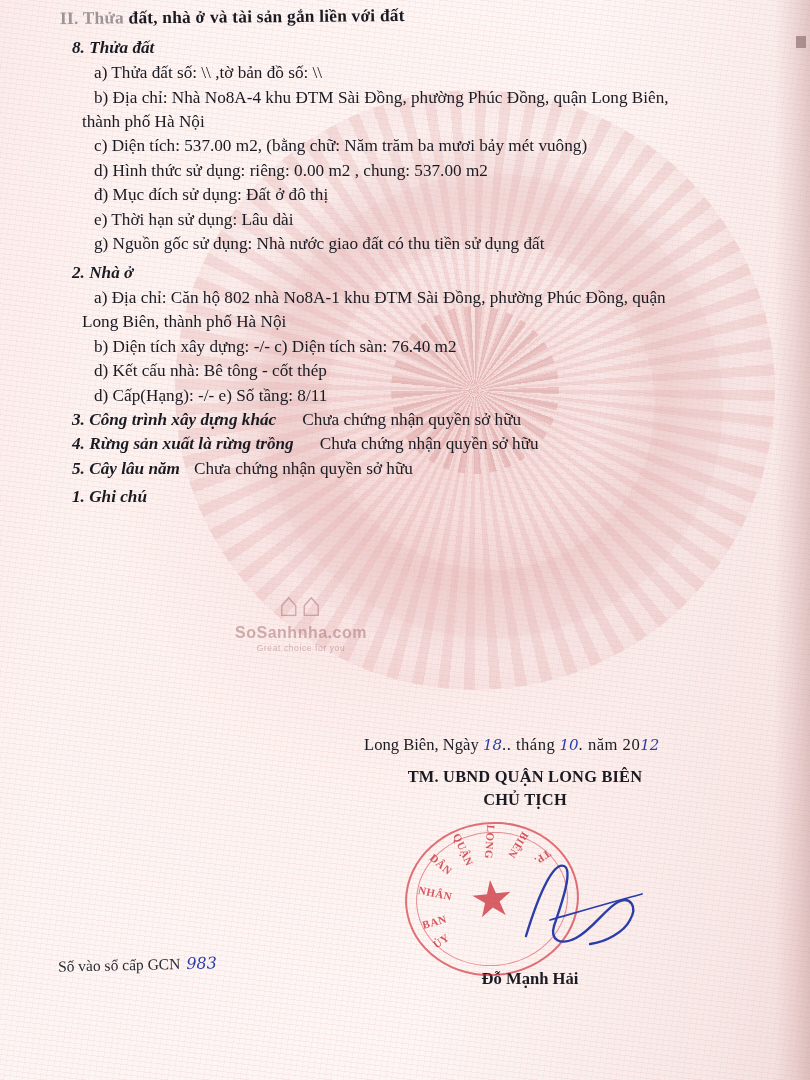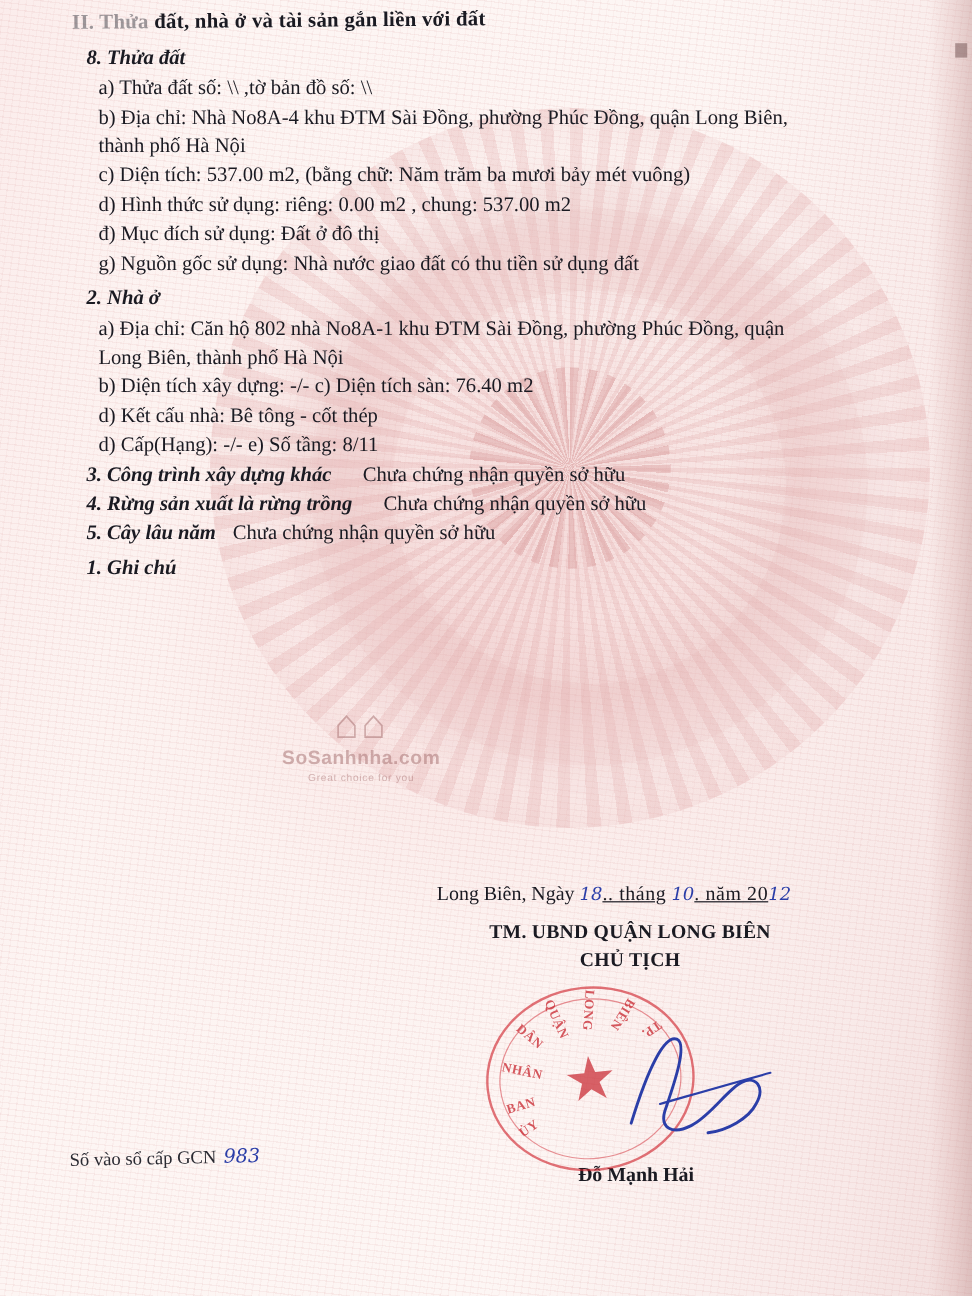--- a/index.html
+++ b/index.html
@@ -124,21 +124,21 @@
   .title-line .faded {
     color: rgba(40,40,48,0.45);
   }
   .sec-head {
     font-weight: bold;
     font-style: italic;
     margin: 4px 0 1px 12px;
     font-size: 17.2px;
   }
   .ln {
-    margin-left: 22px;
+    margin-left: 34px;
     white-space: nowrap;
   }
   .ln.cont {
     margin-left: 22px;
   }
   .row-flex {
     display: flex;
     margin-left: 12px;
     align-items: baseline;
   }
@@ -167,21 +167,21 @@
     white-space: nowrap;
     text-align: left;
     margin-left: 4px;
   }
   .hand {
     font-family: "DejaVu Serif", serif;
     font-style: italic;
     color: #2b3ea8;
     font-size: 15px;
   }
-  .dots { letter-spacing: .5px; text-decoration: underline; }
+  .dots { letter-spacing: .5px; }
   .sign .org {
     font-weight: bold;
     margin-top: 12px;
     font-size: 16.4px;
     letter-spacing: .2px;
     white-space: nowrap;
   }
   .sign .role {
     font-weight: bold;
     margin-top: 3px;
@@ -318,20 +318,21 @@
       <span class="faded">II. Thửa</span><span> đất, nhà ở và tài sản gắn liền với đất</span>
     </div>
 
     <div class="sec-head">8. Thửa đất</div>
     <div class="ln">a) Thửa đất số: \\ ,tờ bản đồ số: \\</div>
     <div class="ln">b) Địa chỉ: Nhà No8A-4 khu ĐTM Sài Đồng, phường Phúc Đồng, quận Long Biên,</div>
     <div class="ln cont">thành phố Hà Nội</div>
     <div class="ln">c) Diện tích: 537.00  m2, (bằng chữ: Năm trăm ba mươi bảy mét vuông)</div>
     <div class="ln">d) Hình thức sử dụng: riêng: 0.00  m2 , chung: 537.00  m2</div>
     <div class="ln">đ) Mục đích sử dụng: Đất ở đô thị</div>
+    <div class="ln">e) Thời hạn sử dụng: Lâu dài</div>
     <div class="ln">g) Nguồn gốc sử dụng: Nhà nước giao đất có thu tiền sử dụng đất</div>
 
     <div class="sec-head">2. Nhà ở</div>
     <div class="ln">a) Địa chỉ: Căn hộ 802 nhà No8A-1 khu ĐTM Sài Đồng, phường Phúc Đồng, quận</div>
     <div class="ln cont">Long Biên, thành phố Hà Nội</div>
     <div class="ln">b) Diện tích xây dựng: -/-   c) Diện tích sàn: 76.40  m2</div>
     <div class="ln">d) Kết cấu nhà: Bê tông - cốt thép</div>
     <div class="ln">d) Cấp(Hạng): -/-    e) Số tầng: 8/11</div>
 
     <div class="row-flex">

